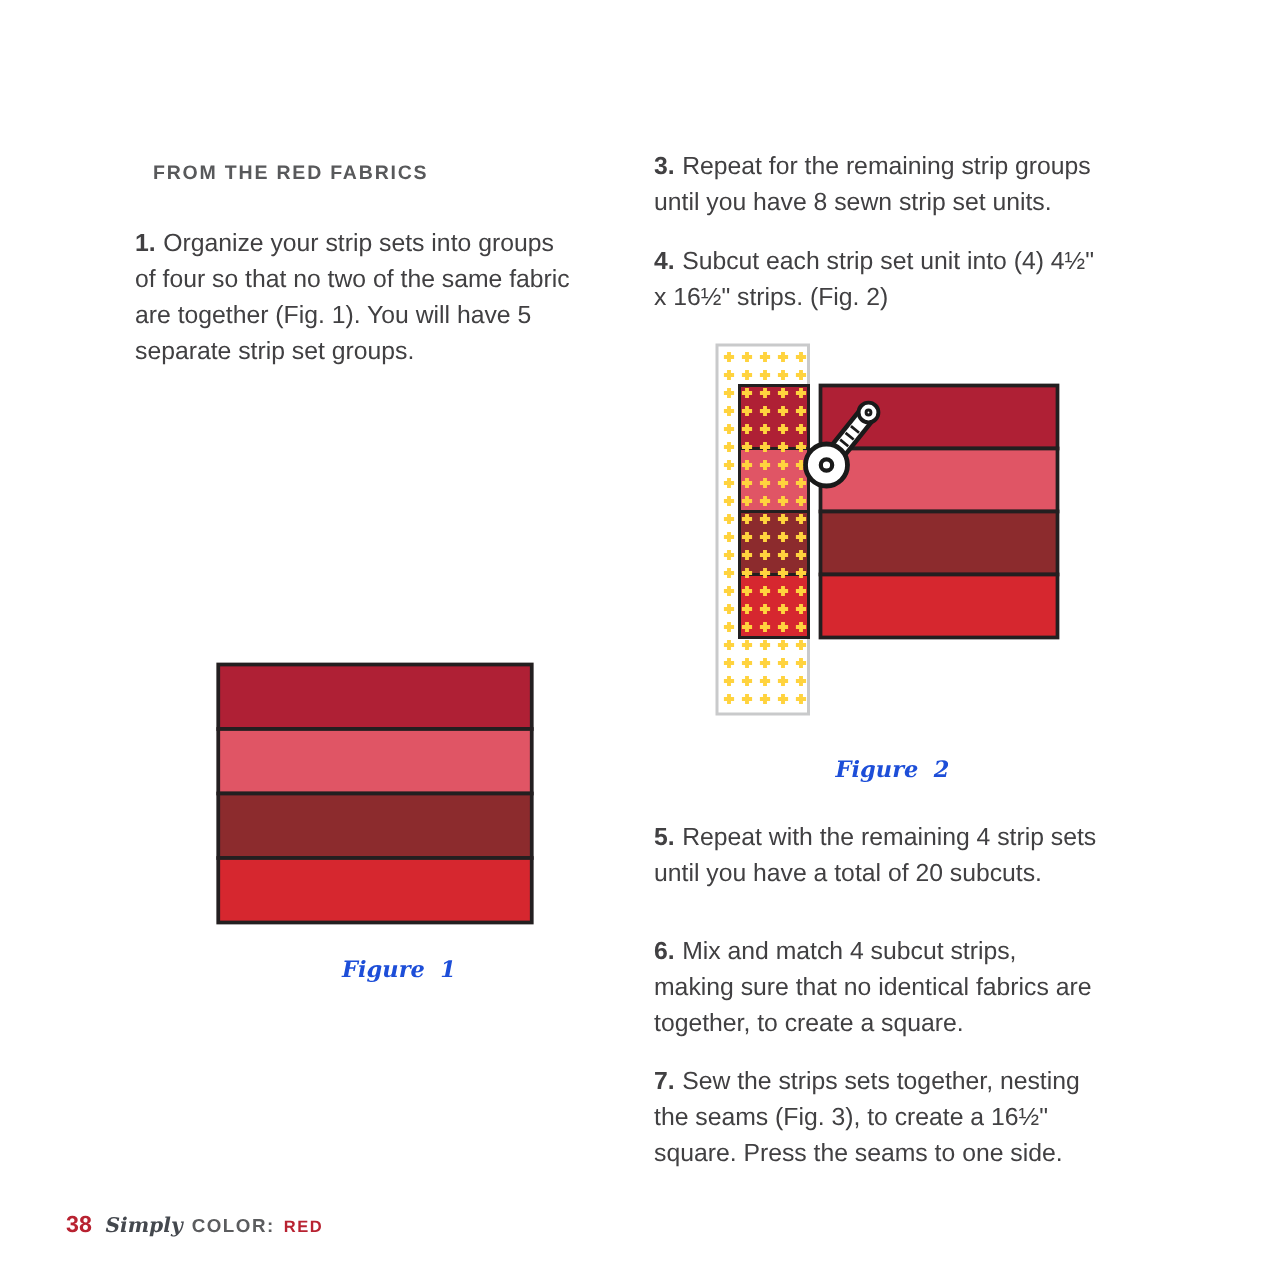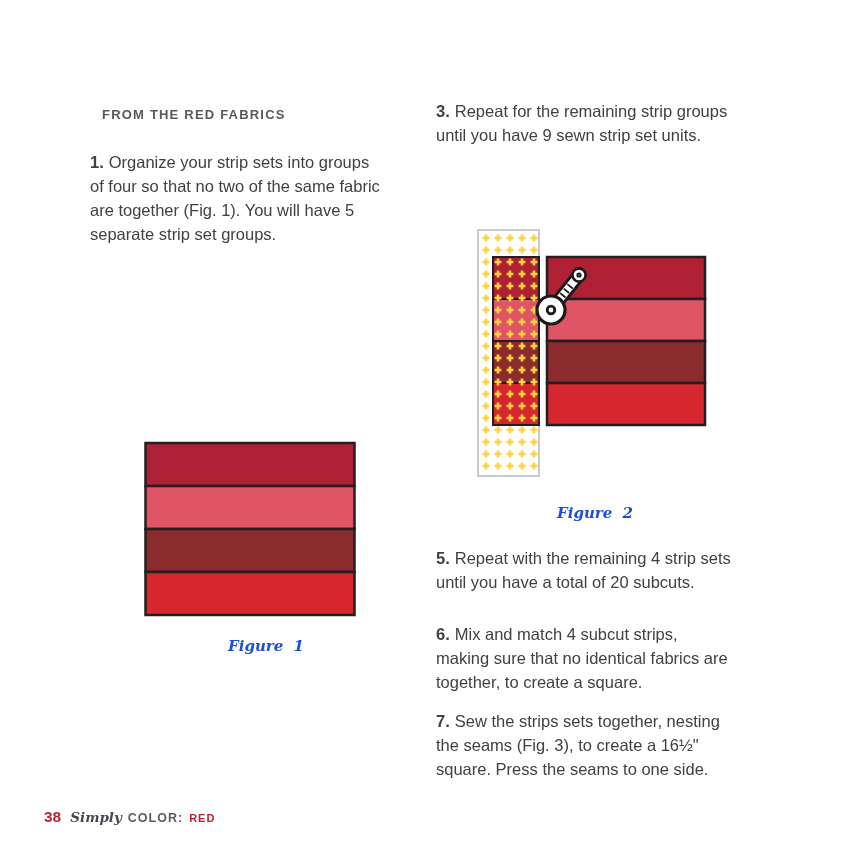--- a/index.html
+++ b/index.html
@@ -54,22 +54,24 @@
     <g stroke-width="2.5" stroke="#231F20">
       <rect x="1.5" y="2" width="209" height="43" fill="#AF2035"></rect>
       <rect x="1.5" y="45" width="209" height="43" fill="#E05565"></rect>
       <rect x="1.5" y="88" width="209" height="43" fill="#8C2B2D"></rect>
       <rect x="1.5" y="131" width="209" height="43" fill="#D6272F"></rect>
     </g>
   </svg>
   <div class="figcaption abs" style="left:160px;top:637px;width:212px;">Figure 1</div>
 
   <p class="step abs" style="left:436px;top:99px;"><span class="num">3.</span><span class="txt">Repeat for the remaining strip groups
-until you have 9 sewn strip set units.</span></p>
-
+until you have 8 sewn strip set units.</span></p>
+
+  <p class="step abs" style="left:436px;top:162px;"><span class="num">4.</span><span class="txt">Subcut each strip set unit into (4) 4½"
+x 16½" strips. (Fig. 2)</span></p>
 
   <svg class="abs" style="left:465px;top:222px;" width="245" height="258" viewBox="0 0 245 258">
 
     <rect x="13" y="8" width="61" height="246" fill="#FFFFFF" stroke-width="2" stroke="#C9CACB"></rect>
 
     <g stroke-width="2" stroke="#231F20">
       <rect x="28" y="35" width="46" height="42" fill="#AF2035"></rect>
       <rect x="28" y="77" width="46" height="42" fill="#E05565"></rect>
       <rect x="28" y="119" width="46" height="42" fill="#8C2B2D"></rect>
       <rect x="28" y="161" width="46" height="42" fill="#D6272F"></rect>

